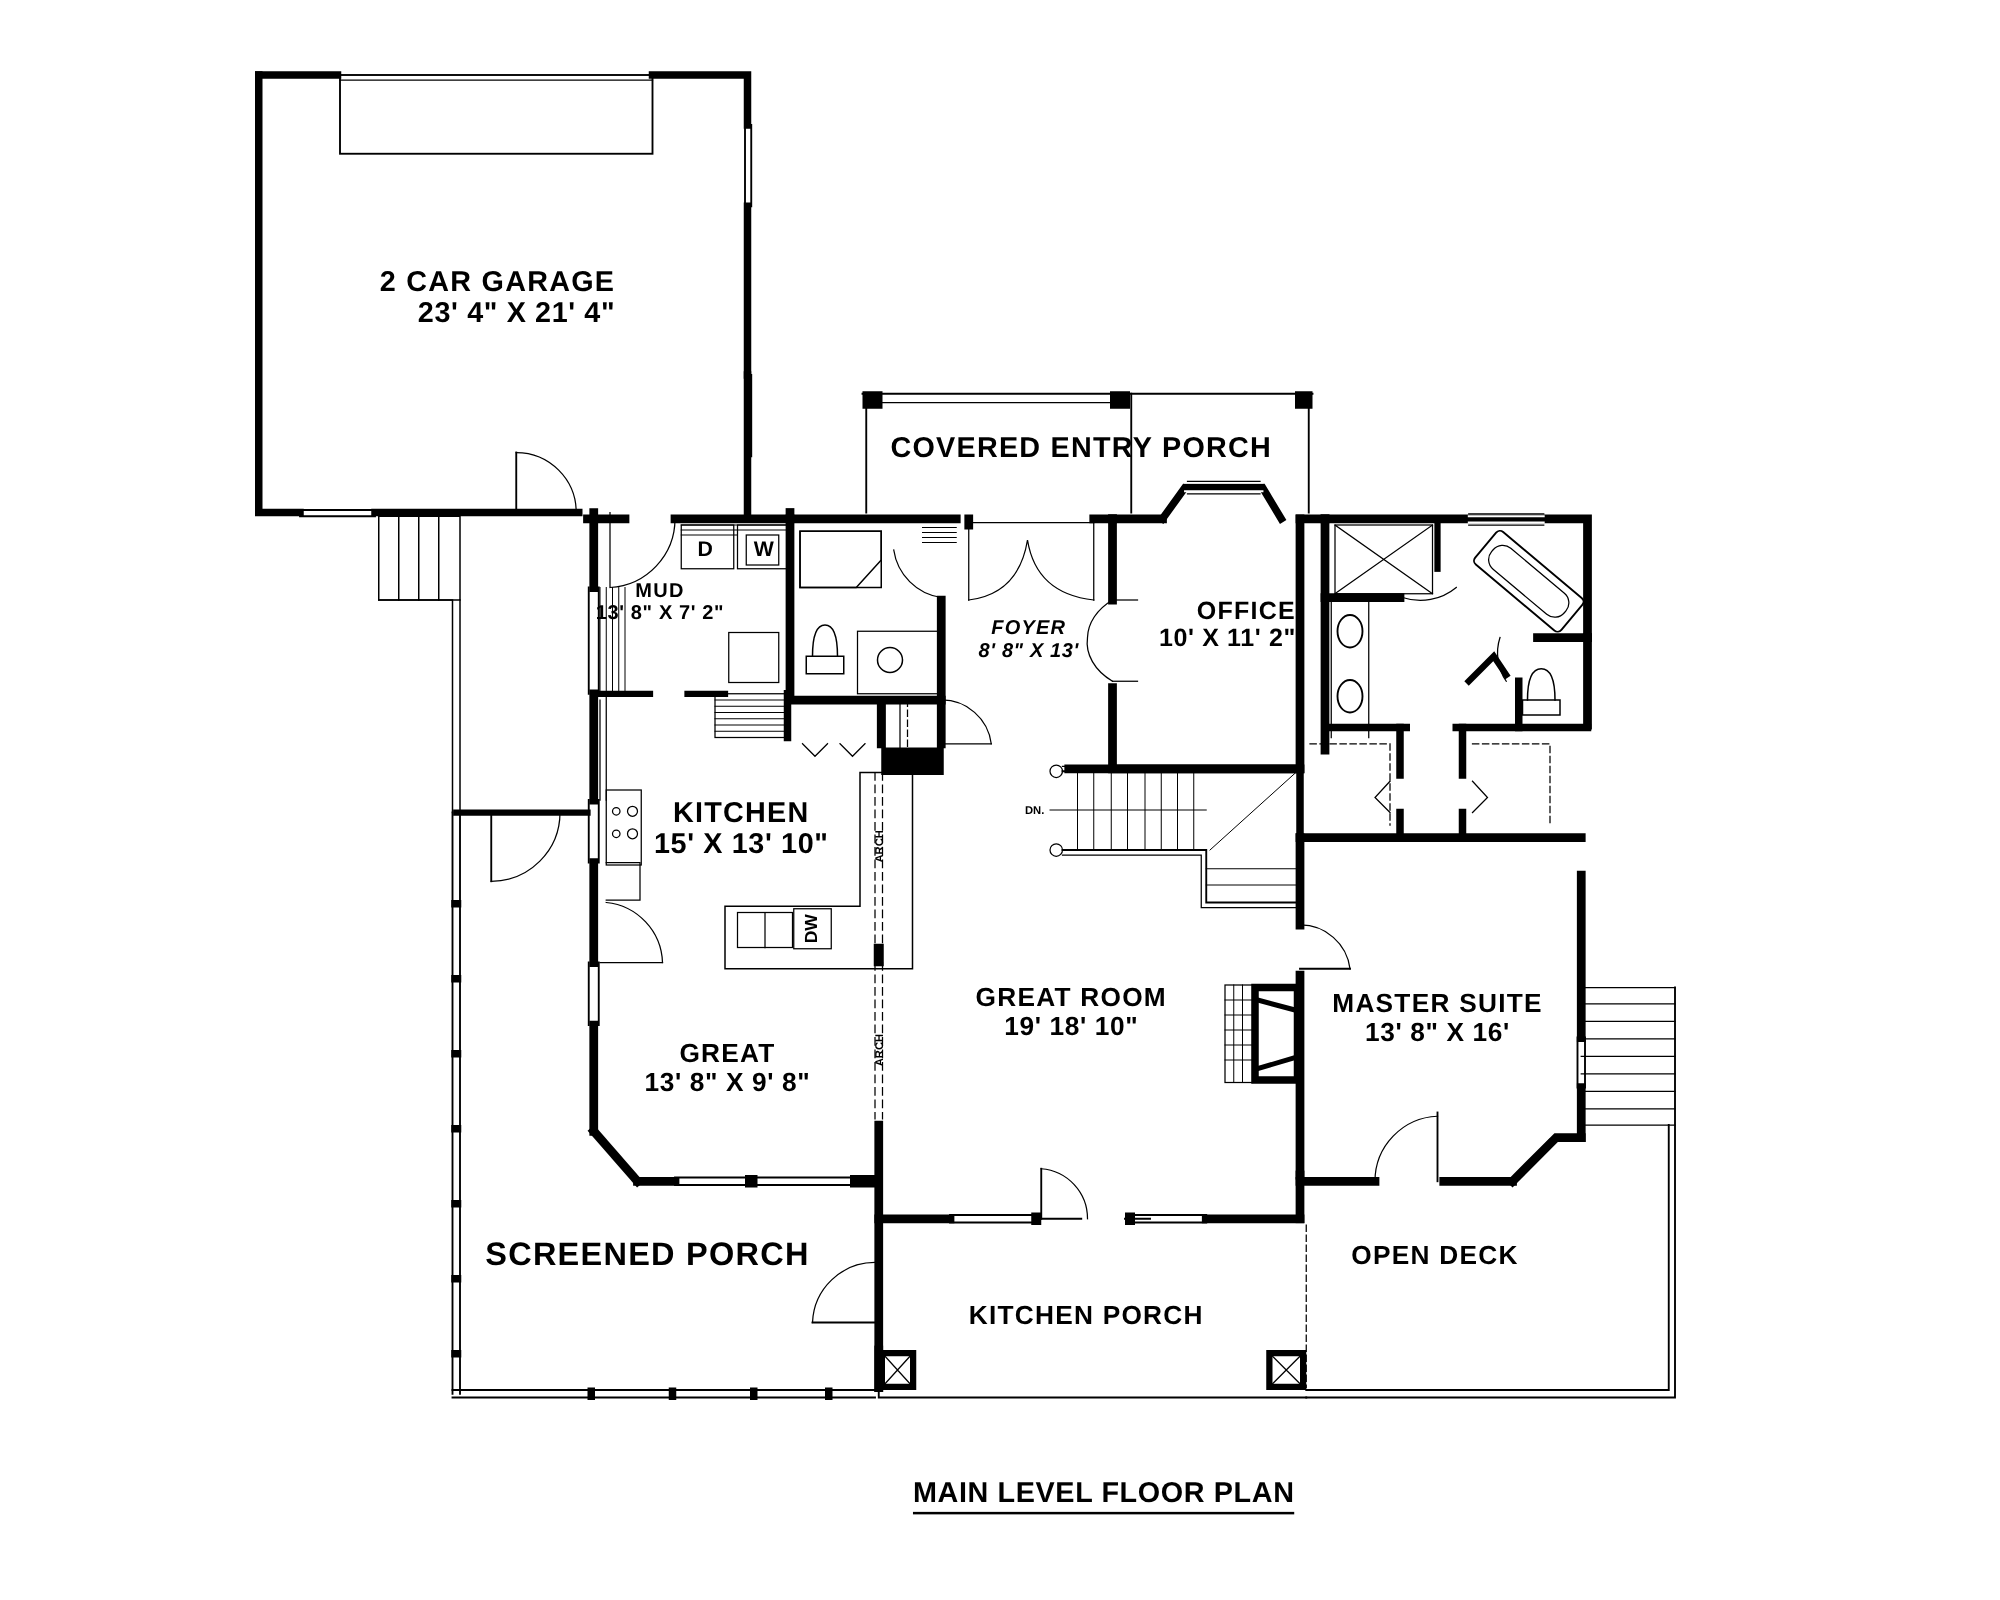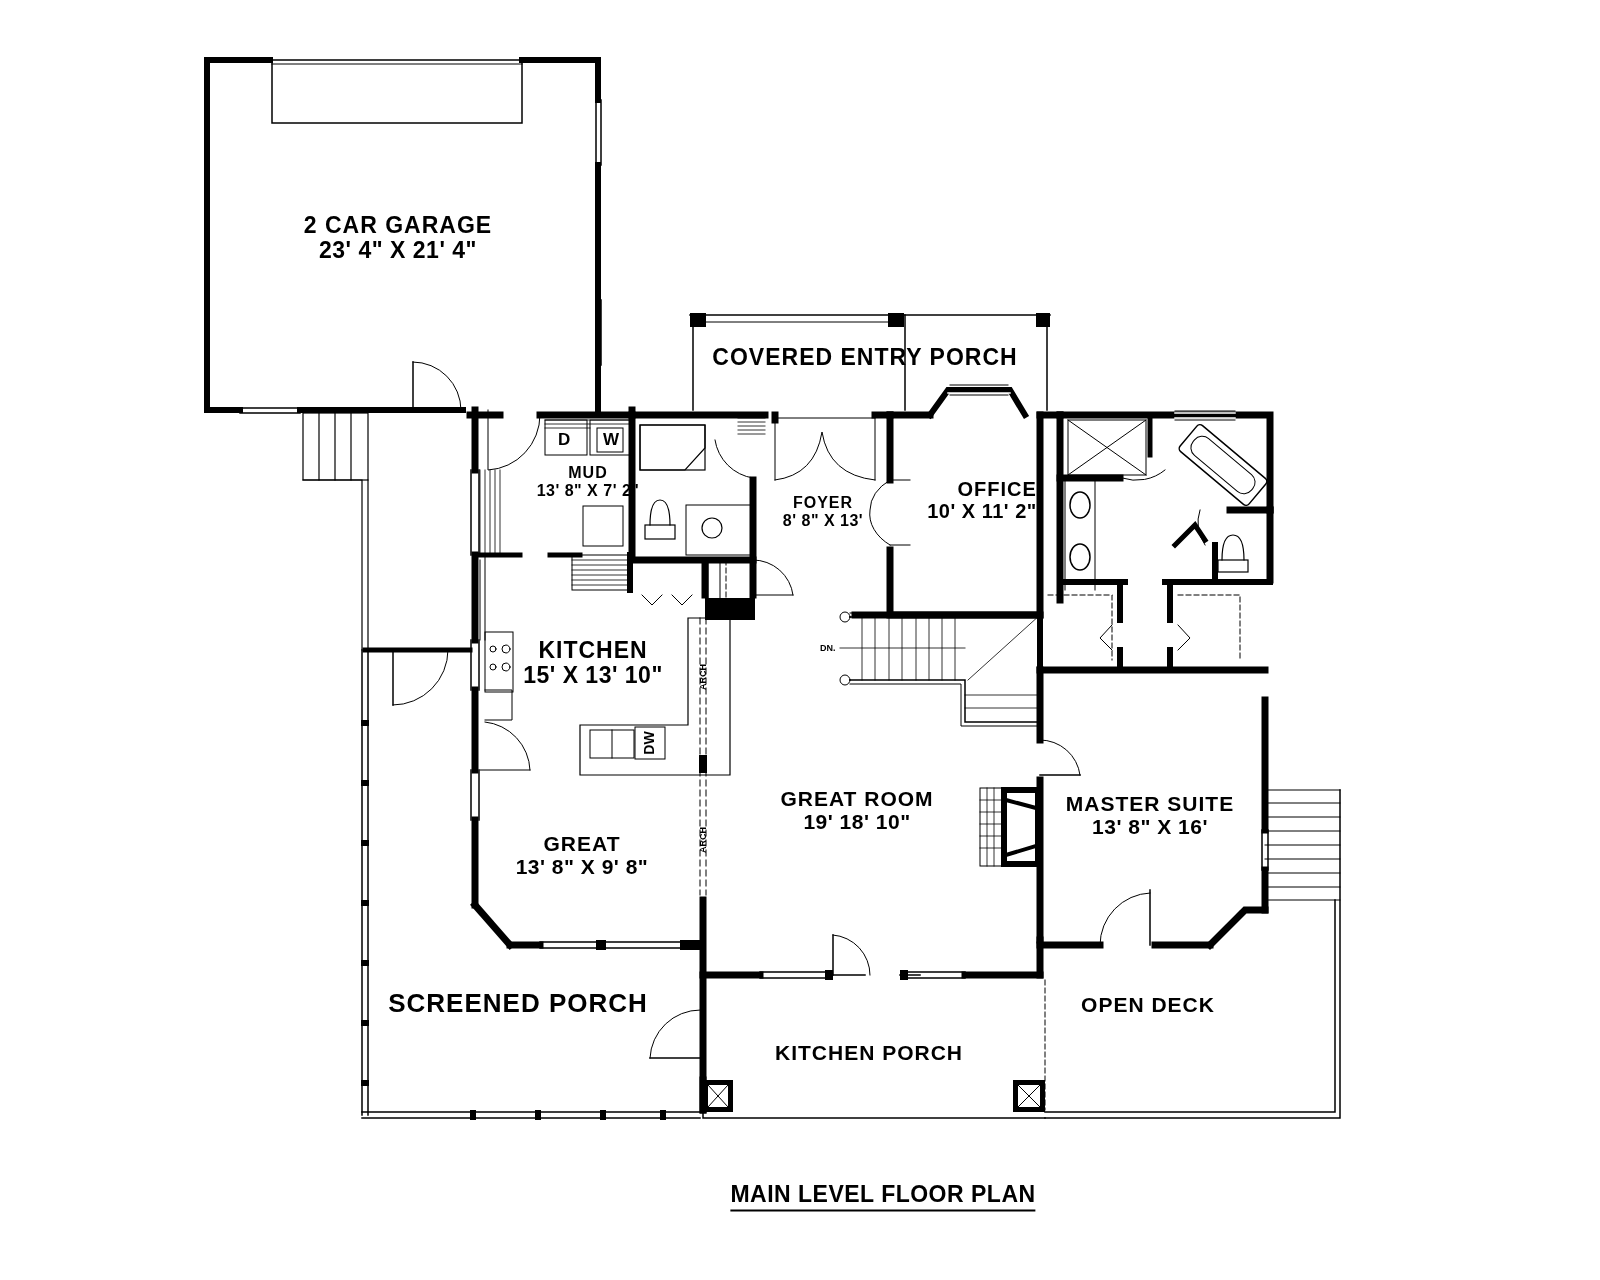--- a/index.html
+++ b/index.html
@@ -243,35 +243,35 @@
       <rect x="708" y="1085" width="20" height="22" fill="#fff" stroke="none"></rect>
       <path d="M708 1085 L728 1107 M728 1085 L708 1107" stroke-width="1"></path>
       <rect x="1013" y="1080" width="32" height="32" fill="#000" stroke="none"></rect>
       <rect x="1018" y="1085" width="22" height="22" fill="#fff" stroke="none"></rect>
       <path d="M1018 1085 L1040 1107 M1040 1085 L1018 1107" stroke-width="1"></path>
       <path d="M703 1110 L703 1080" stroke-width="7"></path>
     </g>
   </g>
 </svg>
 
-<div class="label" style="left:398px;top:238px;">
+<div class="label" style="left:398px;top:238px;text-align:right;">
   <span class="name">2 CAR GARAGE</span>
   <span class="dim">23' 4" X 21' 4"</span>
 </div>
 
 <div class="label" style="left:865px;top:358px;">
   <span class="name">COVERED ENTRY PORCH</span>
 </div>
 
-<div class="label small" style="left:588px;top:482px;">
+<div class="label small" style="left:528px;top:482px;">
   <span class="name">MUD</span>
   <span class="dim">13' 8" X 7' 2"</span>
 </div>
 
-<div class="label small" style="left:823px;top:512px;">
+<div class="label small" style="left:823px;top:512px;font-style:italic;">
   <span class="name">FOYER</span>
   <span class="dim">8' 8" X 13'</span>
 </div>
 
 <div class="label" style="left:982px;top:500px;text-align:right;">
   <span class="name" style="font-size:20px">OFFICE</span>
   <span class="dim" style="font-size:20px">10' X 11' 2"</span>
 </div>
 
 <div class="label" style="left:593px;top:663px;">

